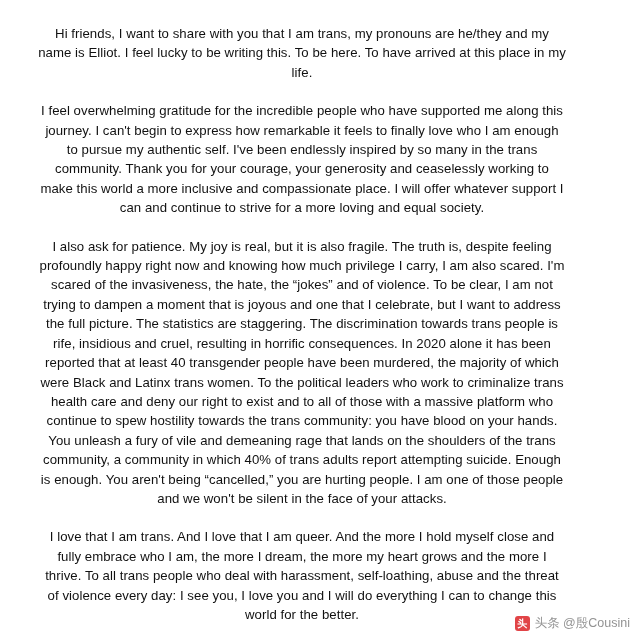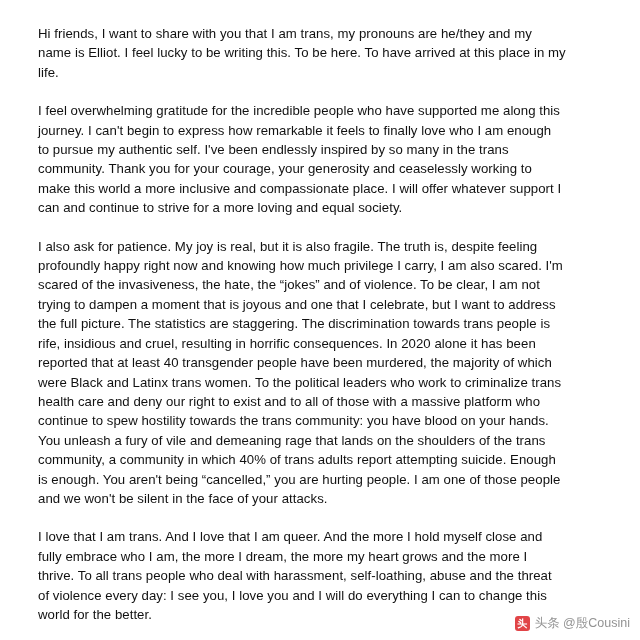--- a/index.html
+++ b/index.html
@@ -26,20 +26,21 @@
     top: 24px;
     width: 528px;
     color: #111111;
     font-size: 13.2px;
     line-height: 19.4px;
     letter-spacing: 0.05px;
     text-align: left;
   }
   .letter p {
     margin: 0 0 19px 0;
+    text-align: center;
   }
   .watermark {
     position: absolute;
     right: 10px;
     bottom: 8px;
     display: flex;
     align-items: center;
     gap: 5px;
     color: #8d8d8d;
     font-size: 12.5px;

